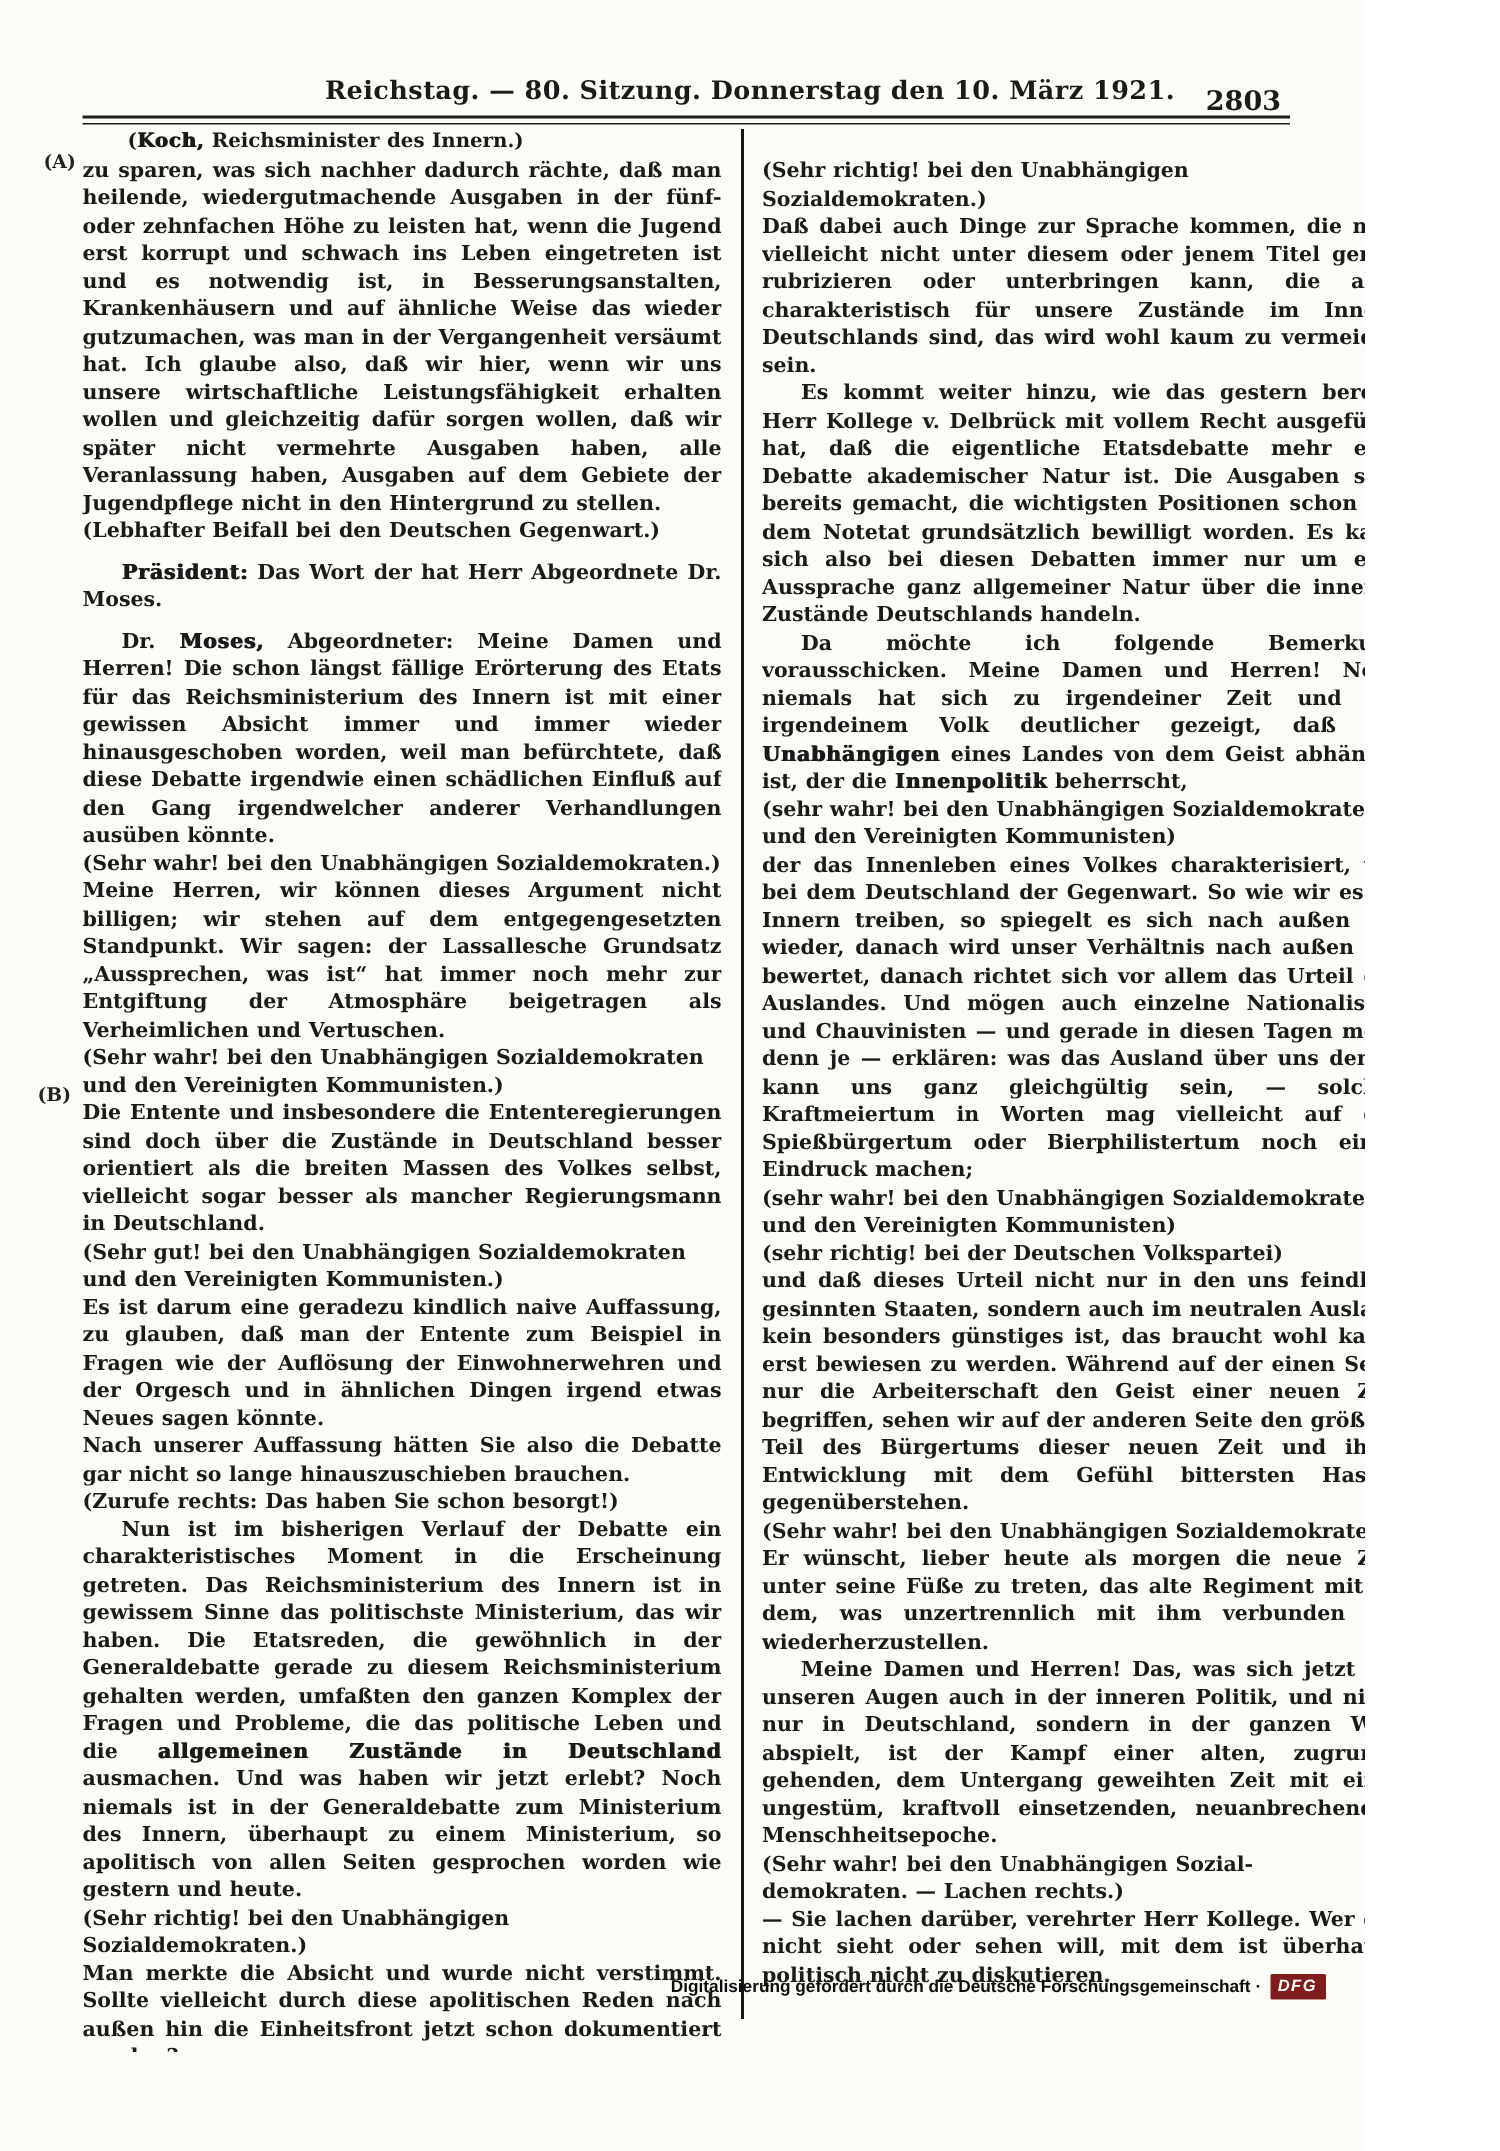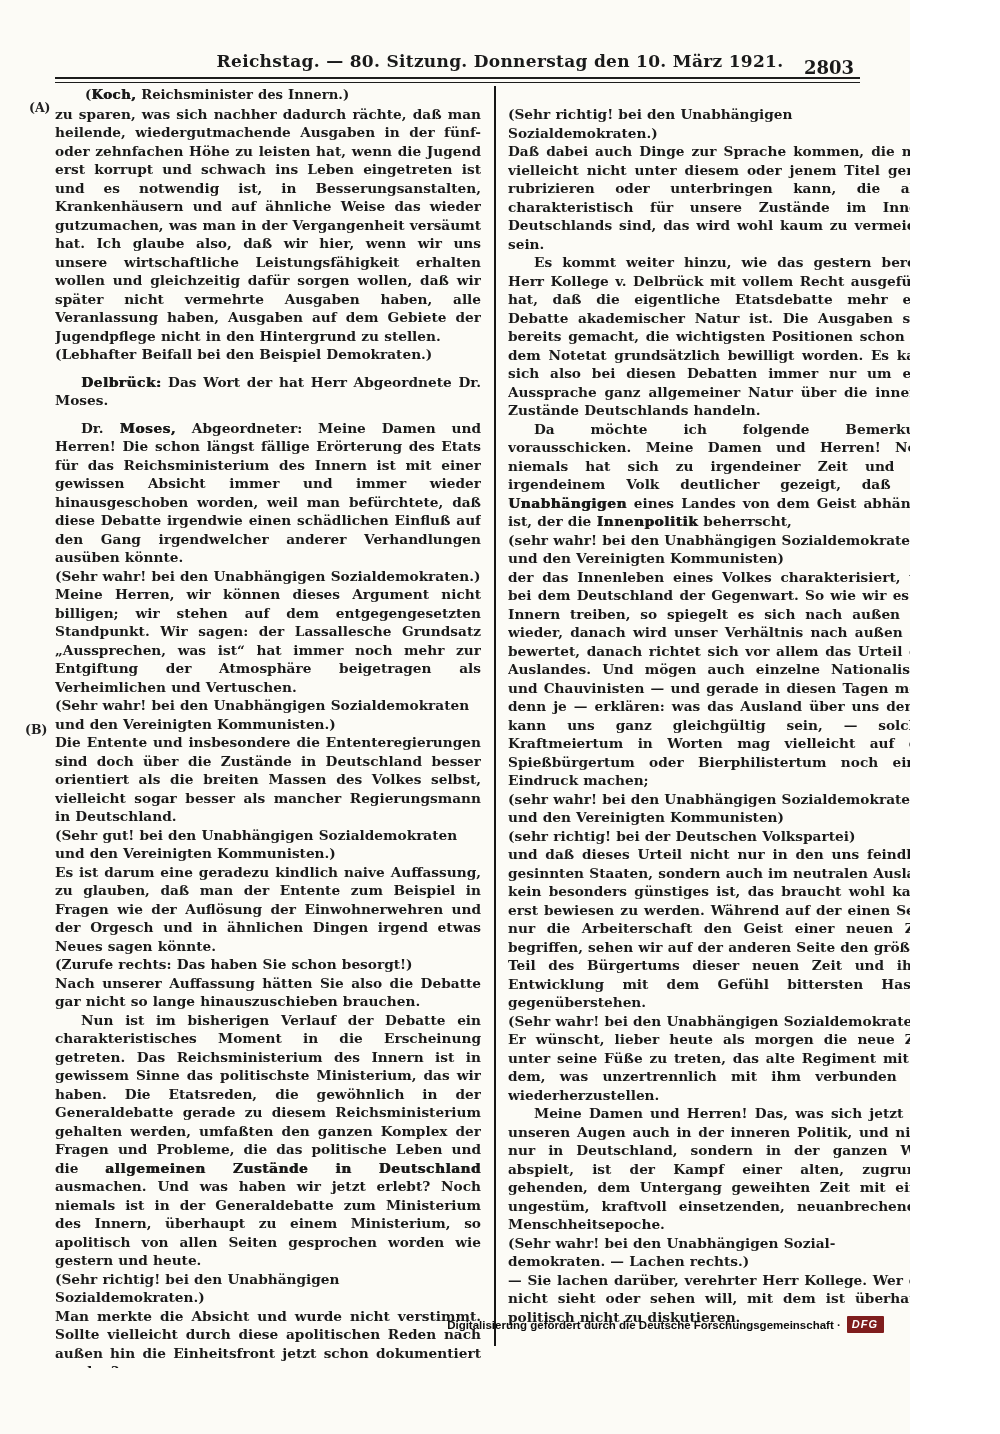--- a/index.html
+++ b/index.html
@@ -76,31 +76,31 @@
   <div class="margin-marker" id="marker-a">(A)</div>
   <div class="margin-marker" id="marker-b">(B)</div>
   <div class="margin-marker" id="marker-c">(C)</div>
   <div class="margin-marker" id="marker-d">(D)</div>
 
   <div class="col-divider"></div>
 
   <div class="column left" id="left-col">
       <p class="block colhead">(<b class="emph">Koch,</b> Reichsminister des Innern.)</p>
       <p class="block para">zu sparen, was sich nachher dadurch rächte, daß man heilende, wiedergutmachende Ausgaben in der fünf- oder zehnfachen Höhe zu leisten hat, wenn die Jugend erst korrupt und schwach ins Leben eingetreten ist und es notwendig ist, in Besserungsanstalten, Krankenhäusern und auf ähnliche Weise das wieder gutzumachen, was man in der Vergangenheit versäumt hat. Ich glaube also, daß wir hier, wenn wir uns unsere wirtschaftliche Leistungsfähigkeit erhalten wollen und gleichzeitig dafür sorgen wollen, daß wir später nicht vermehrte Ausgaben haben, alle Veranlassung haben, Ausgaben auf dem Gebiete der Jugendpflege nicht in den Hintergrund zu stellen.</p>
-      <p class="block interjection">(Lebhafter Beifall bei den Beispiel Demokraten.)</p>
-      <p class="block para indent spaced"><b class="emph">Delbrück:</b> Das Wort der hat Herr Abgeordnete Dr. Moses.</p>
+      <p class="block interjection">(Lebhafter Beifall bei den Deutschen Gegenwart.)</p>
+      <p class="block para indent spaced"><b class="emph">Präsident:</b> Das Wort der hat Herr Abgeordnete Dr. Moses.</p>
       <p class="block para indent spaced">Dr. <b class="emph">Moses,</b> Abgeordneter: Meine Damen und Herren! Die schon längst fällige Erörterung des Etats für das Reichsministerium des Innern ist mit einer gewissen Absicht immer und immer wieder hinausgeschoben worden, weil man befürchtete, daß diese Debatte irgendwie einen schädlichen Einfluß auf den Gang irgendwelcher anderer Verhandlungen ausüben könnte.</p>
       <p class="block interjection">(Sehr wahr! bei den Unabhängigen Sozialdemokraten.)</p>
       <p class="block para">Meine Herren, wir können dieses Argument nicht billigen; wir stehen auf dem entgegengesetzten Standpunkt. Wir sagen: der Lassallesche Grundsatz „Aussprechen, was ist“ hat immer noch mehr zur Entgiftung der Atmosphäre beigetragen als Verheimlichen und Vertuschen.</p>
       <p class="block interjection">(Sehr wahr! bei den Unabhängigen Sozialdemokraten<br>und den Vereinigten Kommunisten.)</p>
       <p class="block para">Die Entente und insbesondere die Ententeregierungen sind doch über die Zustände in Deutschland besser orientiert als die breiten Massen des Volkes selbst, vielleicht sogar besser als mancher Regierungsmann in Deutschland.</p>
       <p class="block interjection">(Sehr gut! bei den Unabhängigen Sozialdemokraten<br>und den Vereinigten Kommunisten.)</p>
       <p class="block para">Es ist darum eine geradezu kindlich naive Auffassung, zu glauben, daß man der Entente zum Beispiel in Fragen wie der Auflösung der Einwohnerwehren und der Orgesch und in ähnlichen Dingen irgend etwas Neues sagen könnte.</p>
+      <p class="block para">Nach unserer Auffassung hätten Sie also die Debatte gar nicht so lange hinauszuschieben brauchen.</p>
       <p class="block interjection">(Zurufe rechts: Das haben Sie schon besorgt!)</p>
-      <p class="block para">Nach unserer Auffassung hätten Sie also die Debatte gar nicht so lange hinauszuschieben brauchen.</p>
       <p class="block para indent">Nun ist im bisherigen Verlauf der Debatte ein charakteristisches Moment in die Erscheinung getreten. Das Reichsministerium des Innern ist in gewissem Sinne das politischste Ministerium, das wir haben. Die Etatsreden, die gewöhnlich in der Generaldebatte gerade zu diesem Reichsministerium gehalten werden, umfaßten den ganzen Komplex der Fragen und Probleme, die das politische Leben und die <b class="emph">allgemeinen Zustände in Deutschland</b> ausmachen. Und was haben wir jetzt erlebt? Noch niemals ist in der Generaldebatte zum Ministerium des Innern, überhaupt zu einem Ministerium, so apolitisch von allen Seiten gesprochen worden wie gestern und heute.</p>
       <p class="block interjection">(Sehr richtig! bei den Unabhängigen Sozialdemokraten.)</p>
       <p class="block para">Man merkte die Absicht und wurde nicht verstimmt. Sollte vielleicht durch diese apolitischen Reden nach außen hin die Einheitsfront jetzt schon dokumentiert werden?</p>
     </div>
   <div class="column right" id="right-col">
       <p class="block interjection">(Sehr richtig! bei den Unabhängigen Sozialdemokraten.)</p>
       <p class="block para">Daß dabei auch Dinge zur Sprache kommen, die man vielleicht nicht unter diesem oder jenem Titel genau rubrizieren oder unterbringen kann, die aber charakteristisch für unsere Zustände im Innern Deutschlands sind, das wird wohl kaum zu vermeiden sein.</p>
       <p class="block para indent">Es kommt weiter hinzu, wie das gestern bereits Herr Kollege v. Delbrück mit vollem Recht ausgeführt hat, daß die eigentliche Etatsdebatte mehr eine Debatte akademischer Natur ist. Die Ausgaben sind bereits gemacht, die wichtigsten Positionen schon bei dem Notetat grundsätzlich bewilligt worden. Es kann sich also bei diesen Debatten immer nur um eine Aussprache ganz allgemeiner Natur über die inneren Zustände Deutschlands handeln.</p>
       <p class="block para indent">Da möchte ich folgende Bemerkung vorausschicken. Meine Damen und Herren! Noch niemals hat sich zu irgendeiner Zeit und bei irgendeinem Volk deutlicher gezeigt, daß die <b class="emph">Unabhängigen</b> eines Landes von dem Geist abhängig ist, der die <b class="emph">Innenpolitik</b> beherrscht,</p>
       <p class="block interjection">(sehr wahr! bei den Unabhängigen Sozialdemokraten<br>und den Vereinigten Kommunisten)</p>

